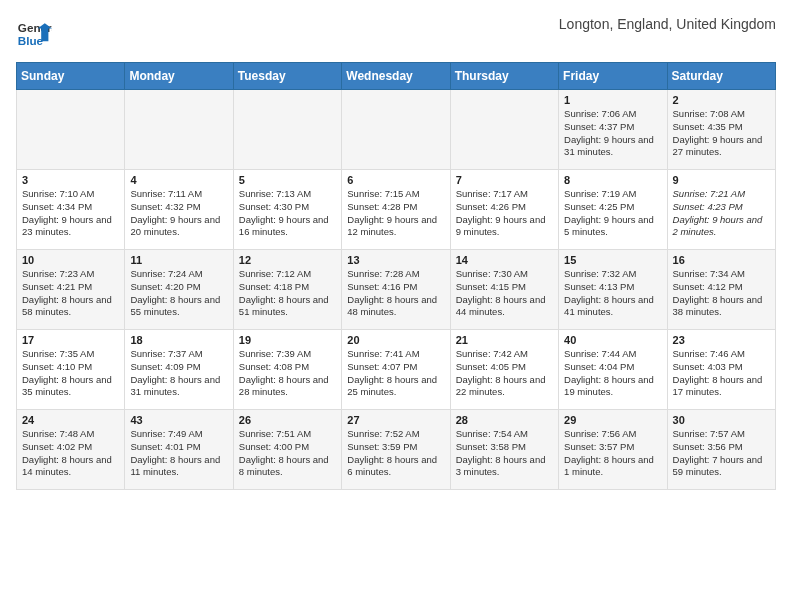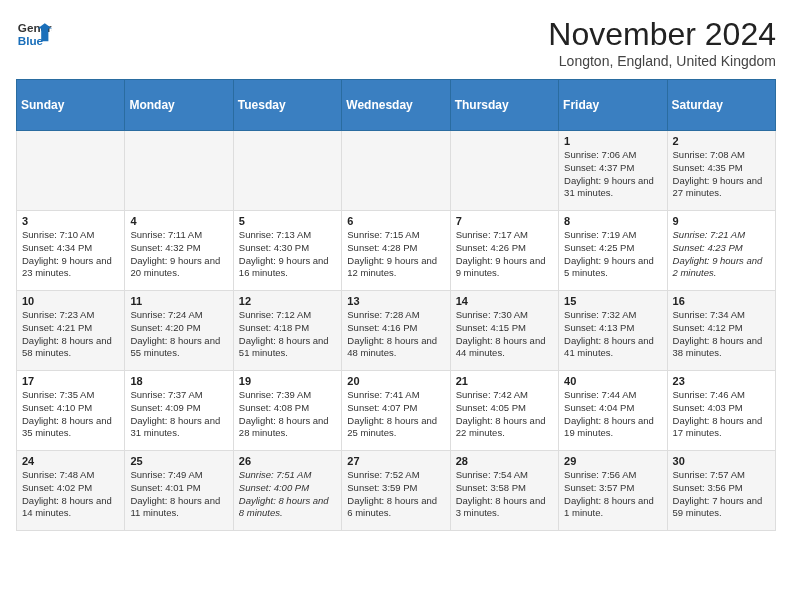--- a/index.html
+++ b/index.html
@@ -42,21 +42,21 @@
       border-collapse: collapse;
       table-layout: fixed;
     }
     thead tr {
       background-color: #3a7fc1;
     }
     thead th {
       color: #fff;
       font-size: 12px;
       font-weight: bold;
-      padding: 18px 4px;
+      padding: 6px 4px;
       text-align: left;
       border: 1px solid #2a6ca0;
     }
     tbody tr {
       border-bottom: 1px solid #ccc;
     }
     tbody td {
       vertical-align: top;
       padding: 4px 5px;
       font-size: 10px;
@@ -91,21 +91,20 @@
 
 <div class="header">
   <div class="logo">
     <svg class="logo-icon" viewBox="0 0 40 40" xmlns="http://www.w3.org/2000/svg">
       <text x="2" y="18" font-size="13" font-weight="bold" fill="#333">General</text>
       <text x="2" y="32" font-size="13" font-weight="bold" fill="#1a6fba">Blue</text>
       <polygon points="32,8 40,14 36,14 36,28 28,28 28,14 24,14" fill="#1a6fba"></polygon>
     </svg>
   </div>
   <div class="title-area">
-    <div class="month-title">November 2024</div>
     <div class="location">Longton, England, United Kingdom</div>
   </div>
 </div>
 
 <table>
   <thead>
     <tr>
       <th>Sunday</th>
       <th>Monday</th>
       <th>Tuesday</th>
@@ -268,28 +267,28 @@
         </td>
       </tr>
       <tr>
         <td>
           <span class="day-num">24</span>
           <div class="day-info" style="white-space: pre-line;">Sunrise: 7:48 AM
 Sunset: 4:02 PM
 Daylight: 8 hours and 14 minutes.</div>
         </td>
         <td>
-          <span class="day-num">25</span>
+          <span class="day-num">43</span>
           <div class="day-info" style="white-space: pre-line;">Sunrise: 7:49 AM
 Sunset: 4:01 PM
 Daylight: 8 hours and 11 minutes.</div>
         </td>
         <td>
           <span class="day-num">26</span>
-          <div class="day-info" style="white-space: pre-line; font-style: italic;">Sunrise: 7:51 AM
+          <div class="day-info" style="white-space: pre-line;">Sunrise: 7:51 AM
 Sunset: 4:00 PM
 Daylight: 8 hours and 8 minutes.</div>
         </td>
         <td>
           <span class="day-num">27</span>
           <div class="day-info" style="white-space: pre-line;">Sunrise: 7:52 AM
 Sunset: 3:59 PM
 Daylight: 8 hours and 6 minutes.</div>
         </td>
         <td>

